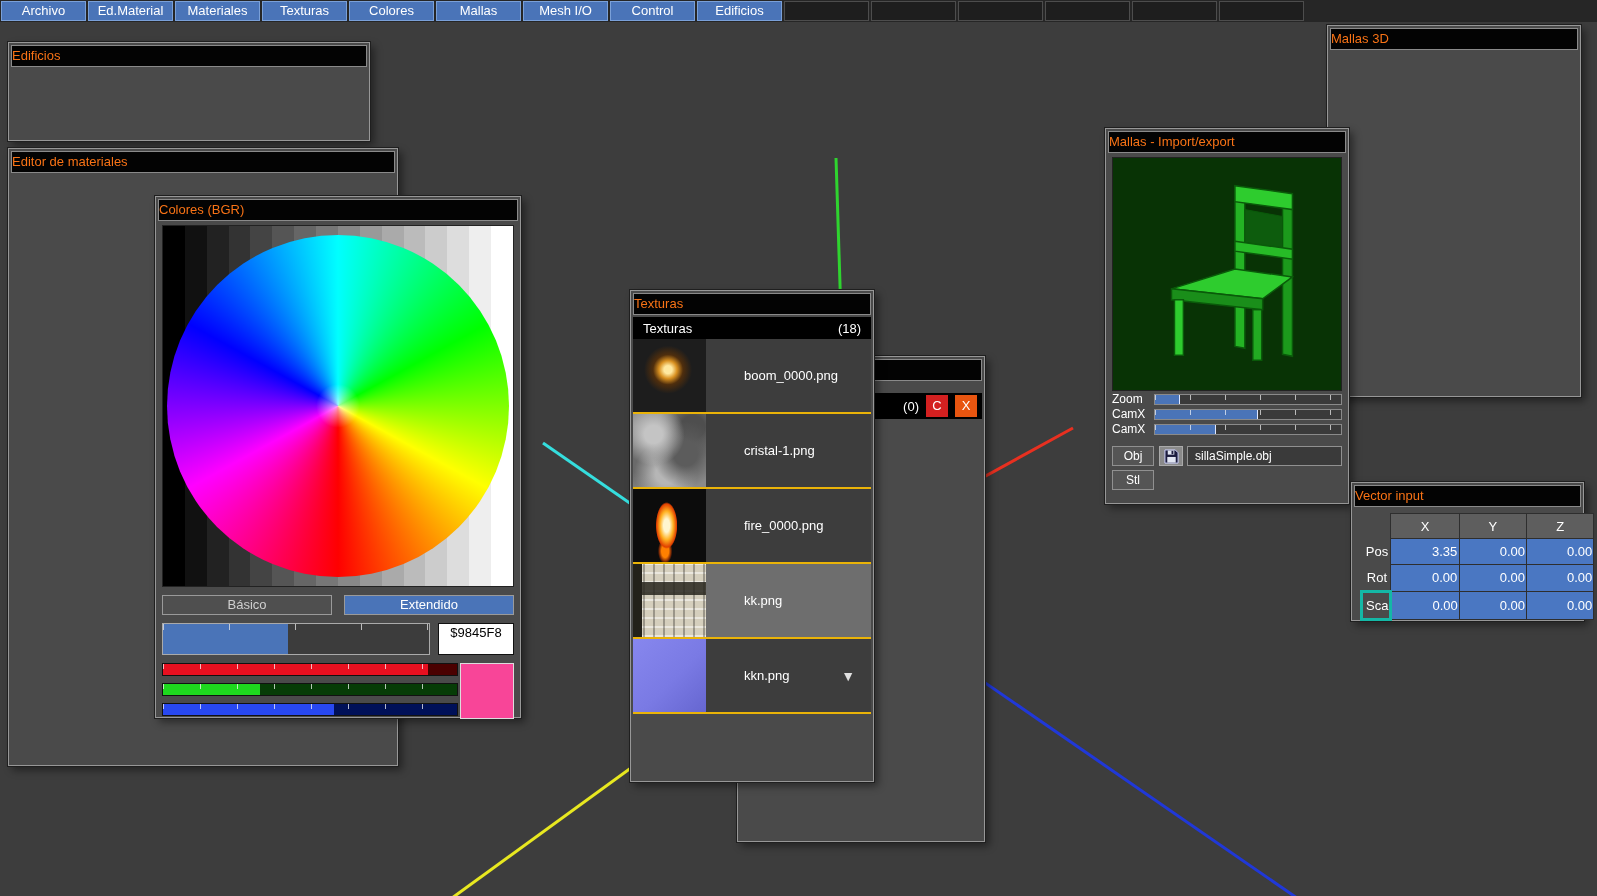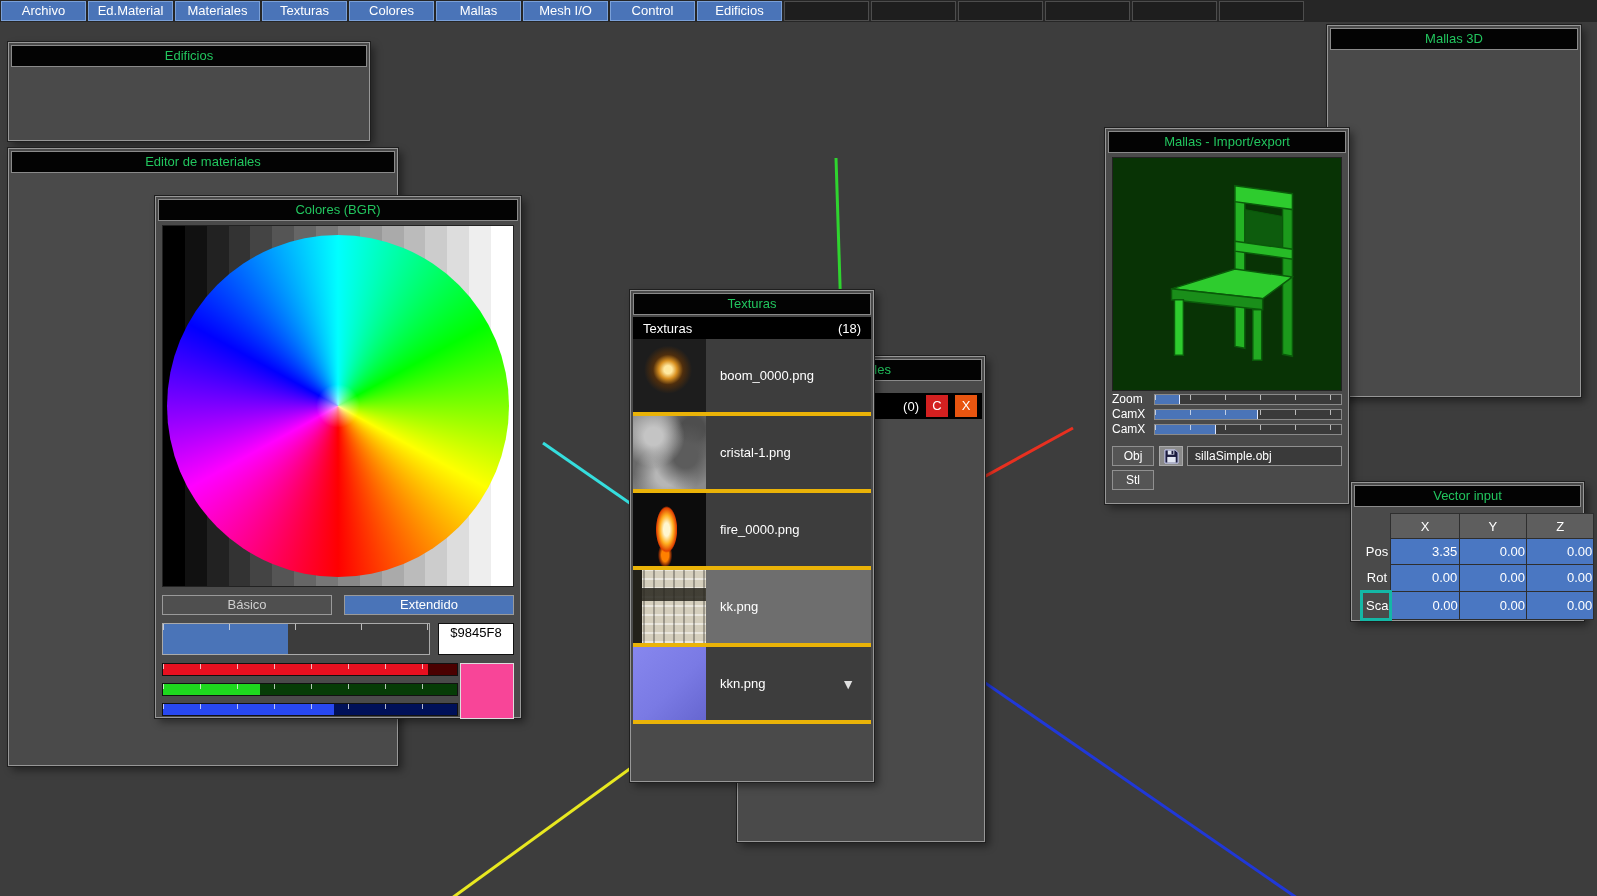--- a/index.html
+++ b/index.html
@@ -11,22 +11,22 @@
   
   #axes{position:absolute;left:0;top:0;z-index:0;}
   
   .menubar{position:absolute;left:0;top:0;width:1597px;height:22px;background:#262626;z-index:10;display:flex;align-items:center;}
   .mbtn{width:85px;height:20px;margin:1px 1px 1px 1px;background:#4a74b8;border:1px solid #7aa0d8;
         color:#fff;font-size:13px;text-align:center;line-height:18px;box-sizing:border-box;cursor:pointer;}
   .mslot{width:85px;height:20px;margin:1px 1px;background:#1e1e1e;border:1px solid #4d4d4d;box-sizing:border-box;}
   
   .panel{position:absolute;background:#4a4a4a;border:1px solid #979797;box-sizing:border-box;
          box-shadow:0 0 0 1px #1f1f1f, 4px 4px 8px rgba(0,0,0,.45);}
-  .ptitle{margin:2px;height:20px;background:#030303;border:1px solid #8a8a8a;color:#22c55e;
-          font-size:13px;text-align:center;line-height:20px;}
+  .ptitle{margin:2px;height:20px;background:#030303;border:1px solid #8a8a8a;color:#f97316;
+          font-size:13px;text-align:left;line-height:20px;}
   #panel-edificios{left:8px;top:42px;width:362px;height:99px;z-index:2;}
   #panel-editor{left:8px;top:148px;width:390px;height:618px;z-index:2;}
   #panel-colores{left:155px;top:196px;width:366px;height:522px;z-index:3;}
   #panel-texturas{left:630px;top:290px;width:244px;height:492px;z-index:5;}
   #panel-materiales{left:737px;top:356px;width:248px;height:486px;z-index:4;}
   #panel-mallas-io{left:1105px;top:128px;width:244px;height:376px;z-index:3;}
   #panel-mallas3d{left:1327px;top:25px;width:254px;height:372px;z-index:2;}
   #panel-vector{left:1315px;top:482px;width:233px;height:139px;z-index:6;margin-left:36px;}
   
   .color-area{margin:4px 6px 0 6px;height:360px;position:relative;border:1px solid #222;
@@ -57,21 +57,21 @@
   .chan .cticks{position:absolute;left:0;right:0;top:0;height:5px;
     background:repeating-linear-gradient(90deg, rgba(255,255,255,.7) 0 1px, transparent 1px 37px);}
   #chan-r{top:0;background:#4a0000;}   #chan-r .cfill{width:90%;background:#e81020;}
   #chan-g{top:20px;background:#063c06;} #chan-g .cfill{width:33%;background:#1ed81e;}
   #chan-b{top:40px;background:#001058;} #chan-b .cfill{width:58%;background:#2848f0;}
   .swatch{position:absolute;right:0;top:0;width:52px;height:54px;background:#F84598;border:1px solid #ddd;}
   
   .tex-header{margin:2px 2px 0 2px;height:22px;background:#000;color:#fff;font-size:13px;
     display:flex;justify-content:space-between;align-items:center;padding:0 10px;}
   .tex-list{margin:0 2px 2px 2px;background:#2e2e2e;}
-  .tex-row{display:flex;align-items:center;height:73px;background:#3d3d3d;border-bottom:4px solid #eab308;cursor:pointer;}
+  .tex-row{display:flex;align-items:center;height:73px;background:#3d3d3d;border-bottom:2px solid #eab308;cursor:pointer;gap:24px;}
   .tex-row.sel{background:#6e6e6e;align-items:center;}
   .tex-thumb{width:73px;height:73px;flex:none;}
   .tex-name{margin-left:14px;font-size:13px;color:#fff;}
   .scrolldown{margin-left:auto;margin-right:16px;color:#e0e0e0;font-size:14px;}
   .thumb0{background-color:#1d1d1d;
     background-image:radial-gradient(circle at 48% 42%, #ffe9a0 0 4px, #d89020 9px, rgba(120,60,0,.55) 15px, transparent 24px);}
   .thumb1{background-color:#8a8a8a;
     background-image:radial-gradient(circle at 28% 28%, #c4c4c4 0 12%, transparent 42%),
       radial-gradient(circle at 72% 55%, #5c5c5c 0 18%, transparent 50%),
       radial-gradient(circle at 45% 82%, #b6b6b6 0 14%, transparent 44%),

